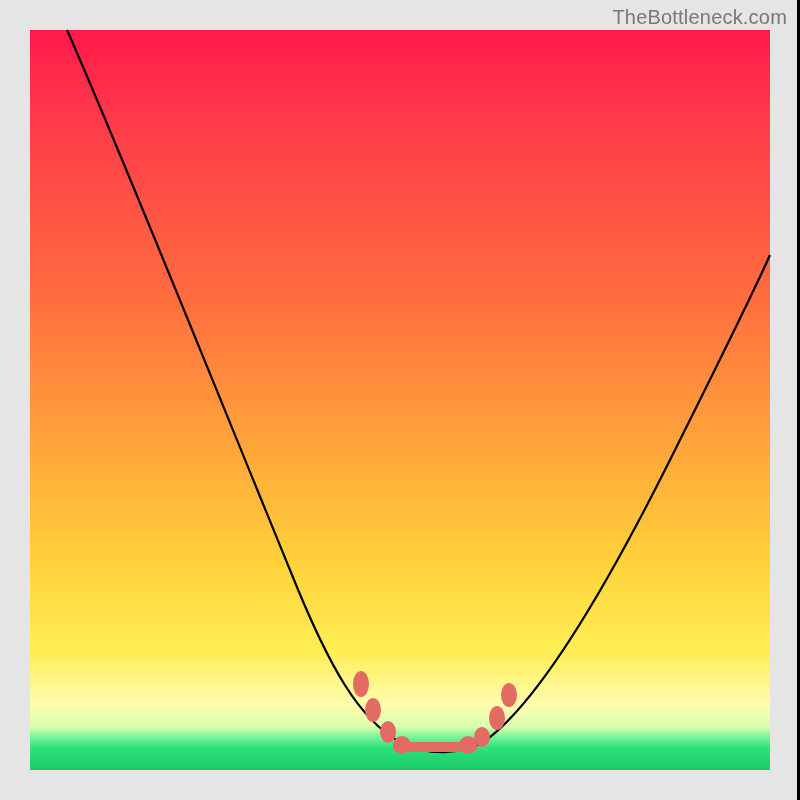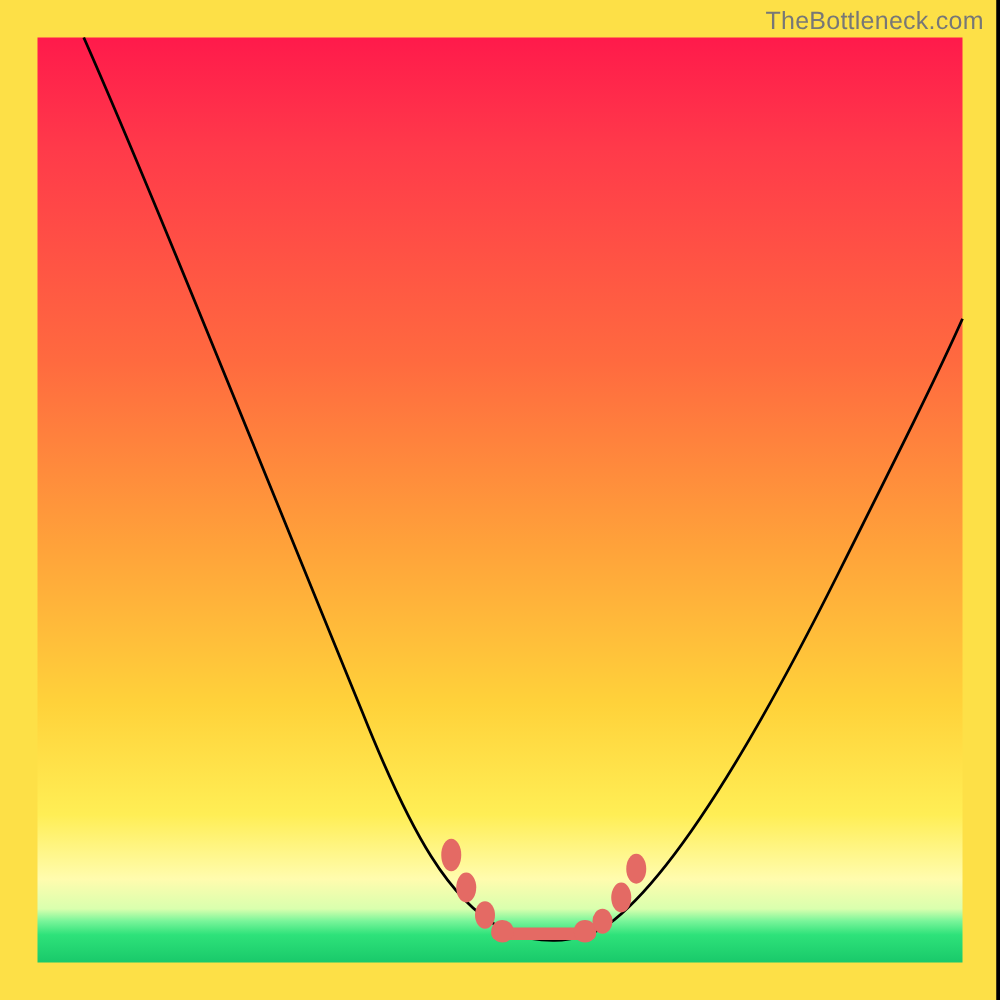--- a/index.html
+++ b/index.html
@@ -10,21 +10,21 @@
     background: #000;
     overflow: hidden;
     font-family: Arial, Helvetica, sans-serif;
   }
   .frame {
     position: absolute;
     left: 0;
     top: 0;
     width: 797px;
     height: 800px;
-    background: #fde047;
+    background: #e5e5e5;
   }
   .plot {
     position: absolute;
     left: 30px;
     top: 30px;
     width: 740px;
     height: 740px;
     
     background: linear-gradient(
       to bottom,

